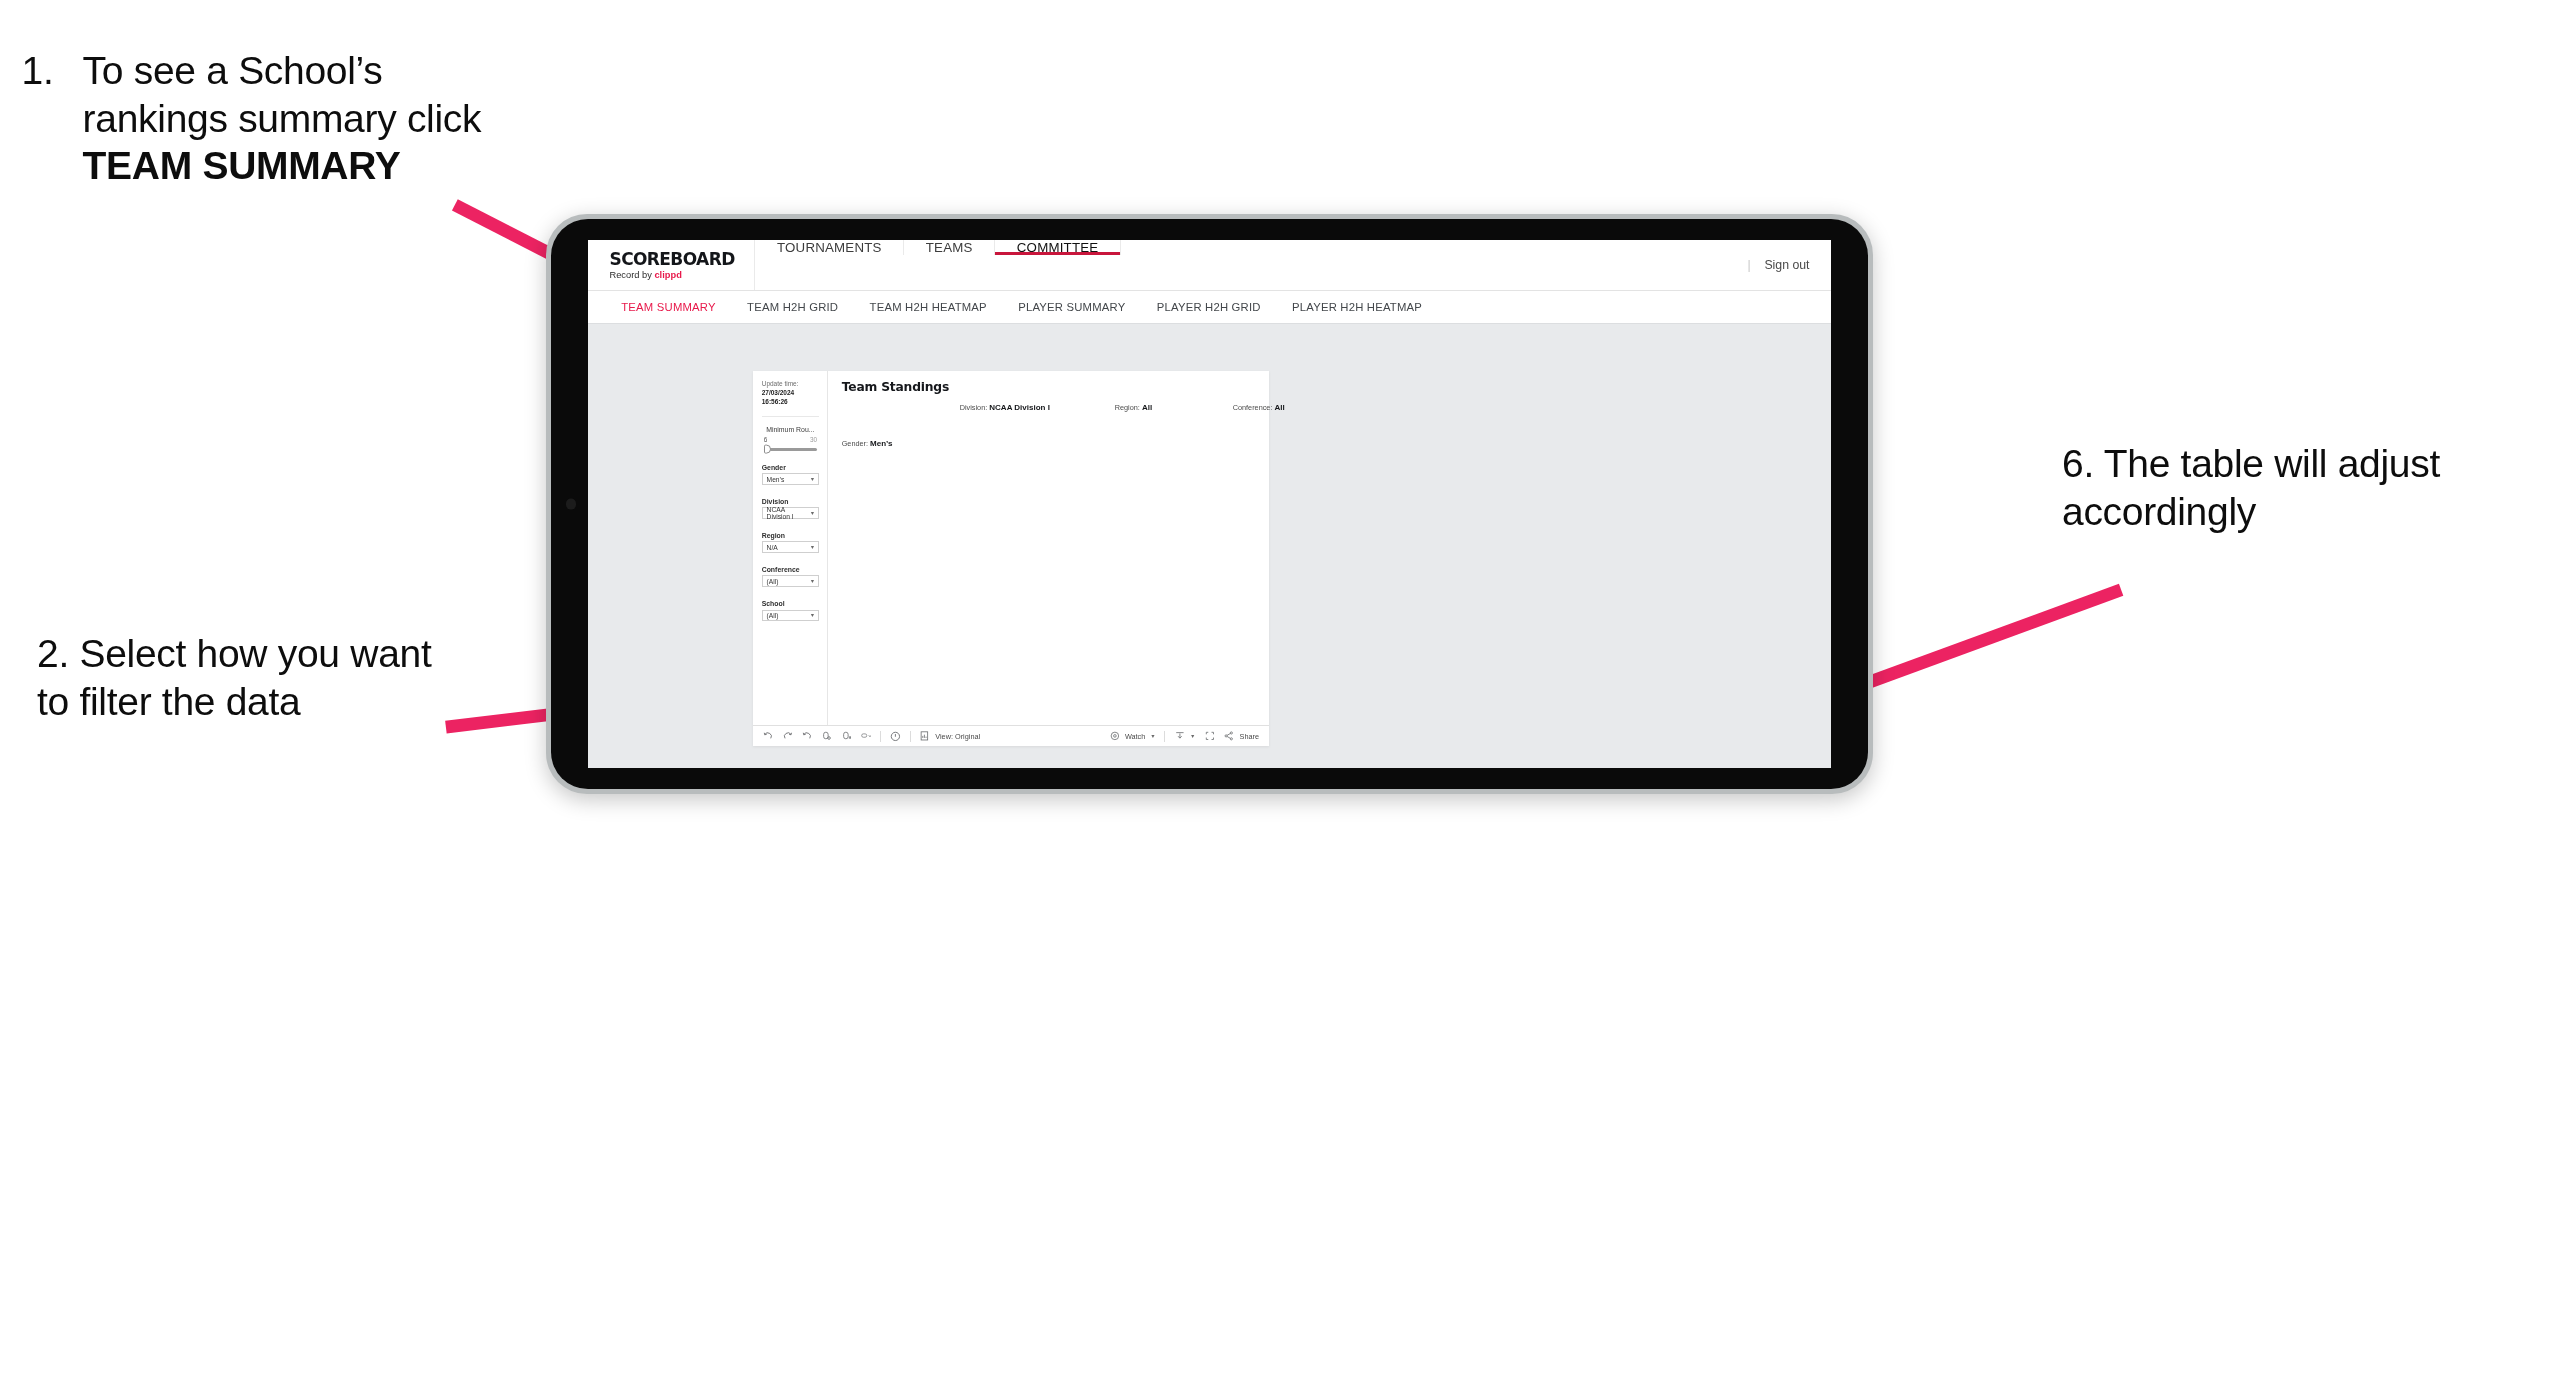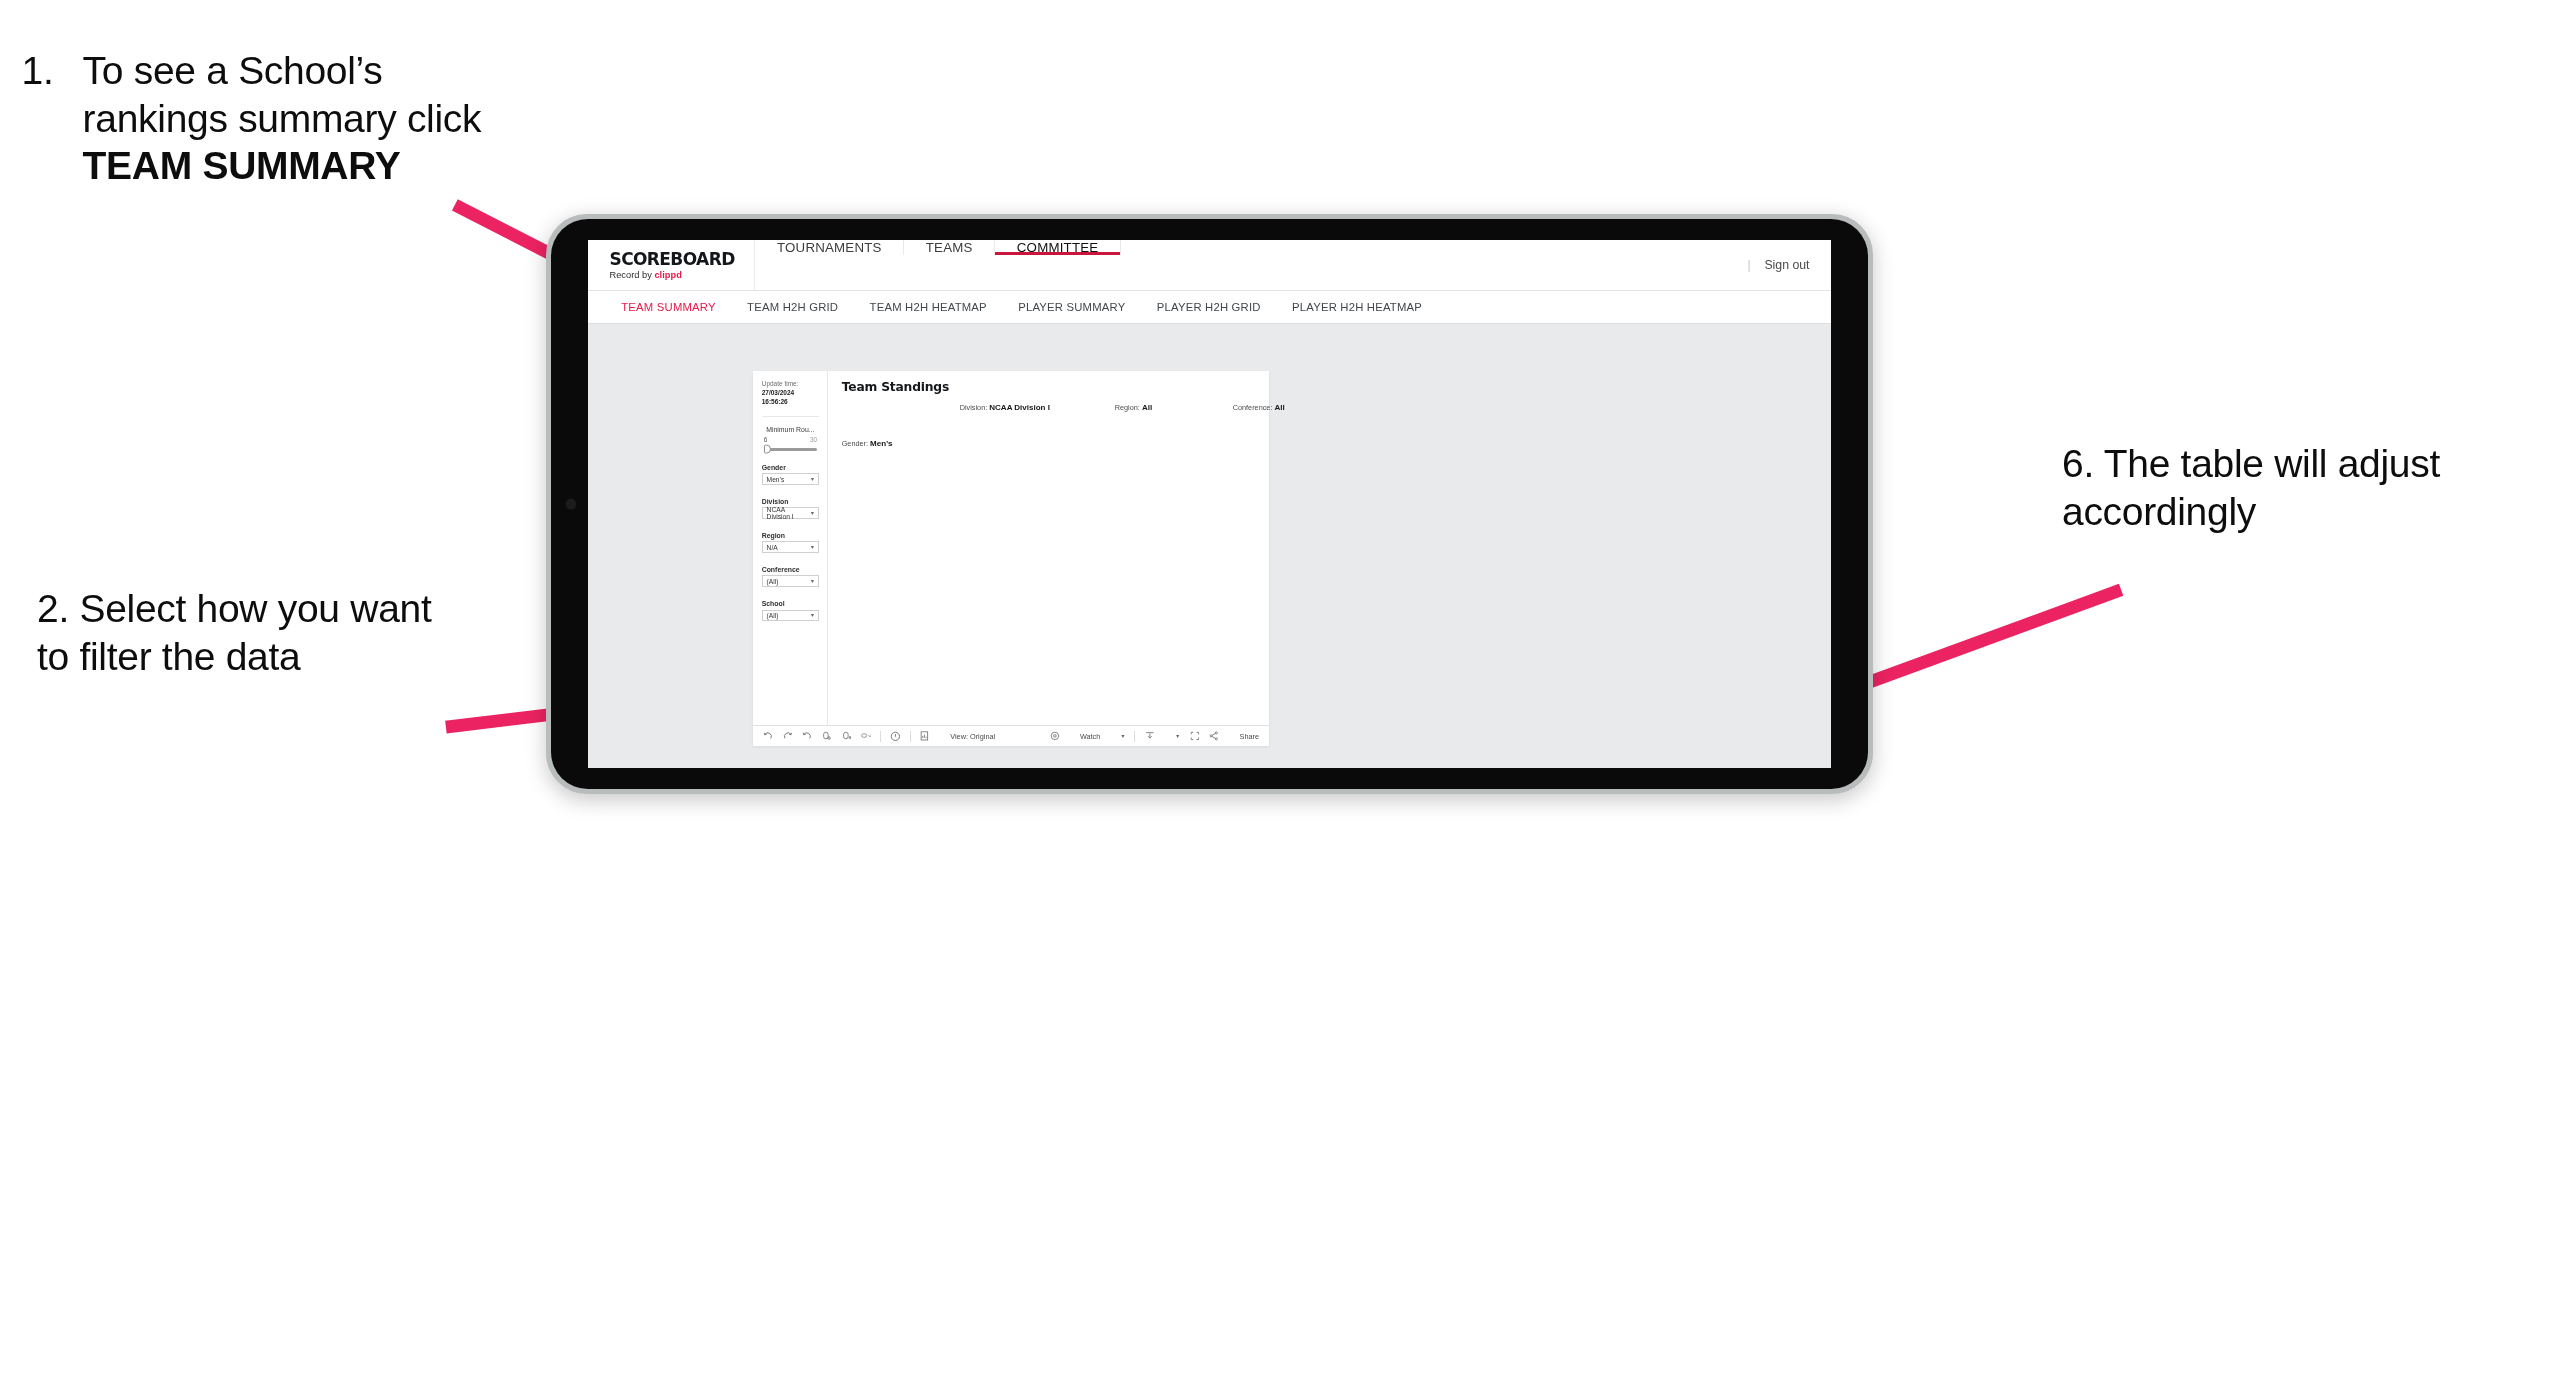--- a/index.html
+++ b/index.html
@@ -17,21 +17,21 @@
     color: #0d0d0d;
     font-size: 39px;
     line-height: 1.22;
     letter-spacing: -0.3px;
     font-family: "Liberation Sans", sans-serif;
   }
   .anno b { font-weight: 700; }
   #anno1 { left: 21.6px; top: 47px; width: 511px; }
   #anno1 .num { position: absolute; left: 0; top: 0; }
   #anno1 .body { display: block; margin-left: 61px; }
-  #anno2 { left: 37px; top: 585px; width: 413px; }
+  #anno2 { left: 37px; top: 630px; width: 413px; }
   #anno3 { left: 2062px; top: 440px; width: 511px; }
 
   
   .arrow { position: absolute; pointer-events: none; }
 
   
   .tablet {
     position: absolute;
     left: 546px; top: 214px;
     width: 1327px; height: 580px;
@@ -180,21 +180,21 @@
   }
 
   
   .viz-foot {
     height: 21.6px; border-top: 1px solid #e0e0e0; background:#fff;
     display:flex; align-items:center; padding: 0 9.8px; gap: 8.8px;
     font-size: 7.3px; color:#4a4a4a;
   }
   .viz-foot .ic { width: 10.8px; height: 10.8px; display:flex; align-items:center; justify-content:center; color:#6b6d70; }
   .viz-foot .vsep { width:1px; height:10.8px; background:#dcdcdc; }
-  .viz-foot .lbl { display:flex; align-items:center; gap:20px; white-space:nowrap; }
+  .viz-foot .lbl { display:flex; align-items:center; gap:5px; white-space:nowrap; }
   .viz-foot .spacer { margin-left:auto; }
   svg { display:block; }
 </style>
 </head>
 <body>
 
 <div class="stage">
 
   <div class="anno" id="anno1">
     <span class="num">1.</span>

